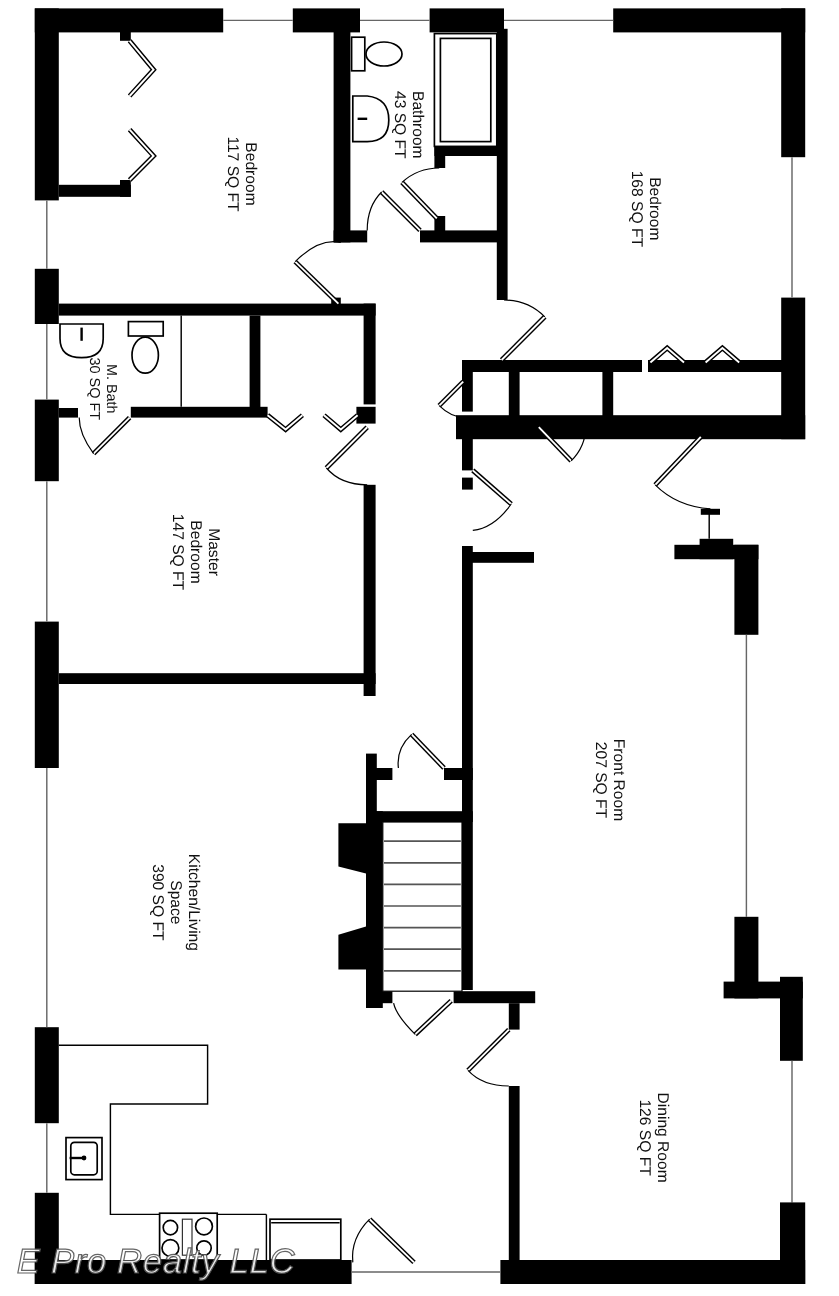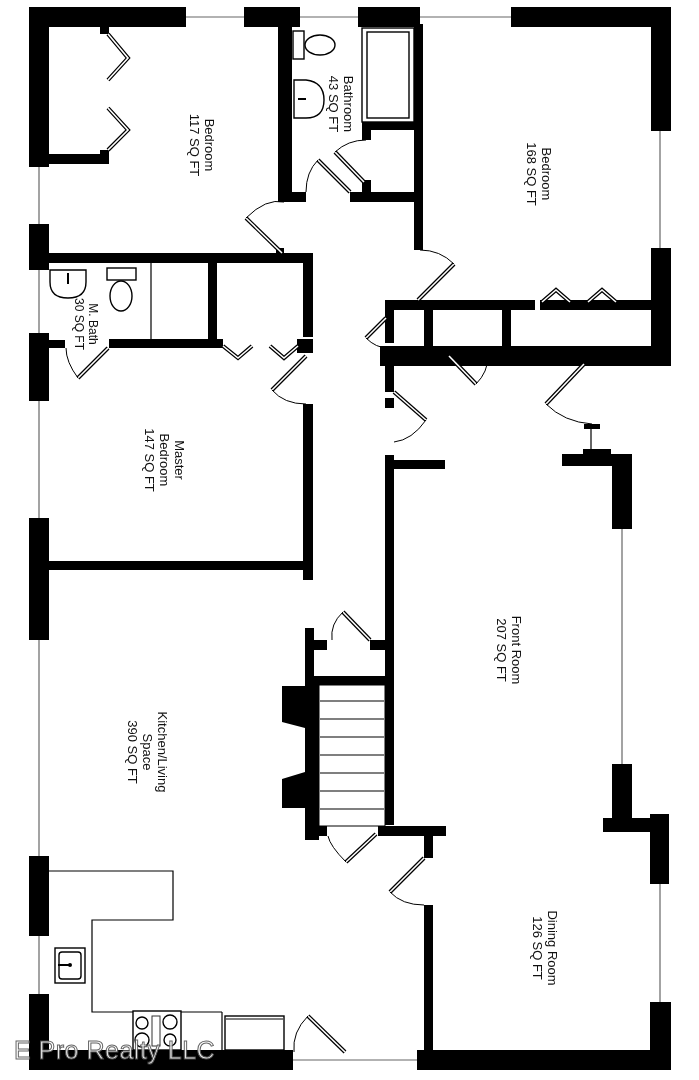--- a/index.html
+++ b/index.html
@@ -18,25 +18,26 @@
       transform: translate(-50%, -50%) rotate(90deg);
       text-align: center;
       font-size: 13px;
       line-height: 15px;
       color: #111111;
       white-space: nowrap;
     }
     .room-label span { display: block; }
     .watermark {
       position: absolute; left: 14px; top: 1036px;
-      font-size: 25px; color: #ffffff;
+      font-size: 29px; color: #ffffff;
       -webkit-text-stroke: 1px #555555;
       letter-spacing: 0.5px;
       opacity: 0.9;
       white-space: nowrap;
+      font-style: italic;
     }
   </style>
 </head>
 <body>
 
 <svg id="plan" viewBox="0 0 699 1080" xmlns="http://www.w3.org/2000/svg">
 
   <g>
 
     <rect class="wall" x="29" y="7" width="157" height="20"></rect>

